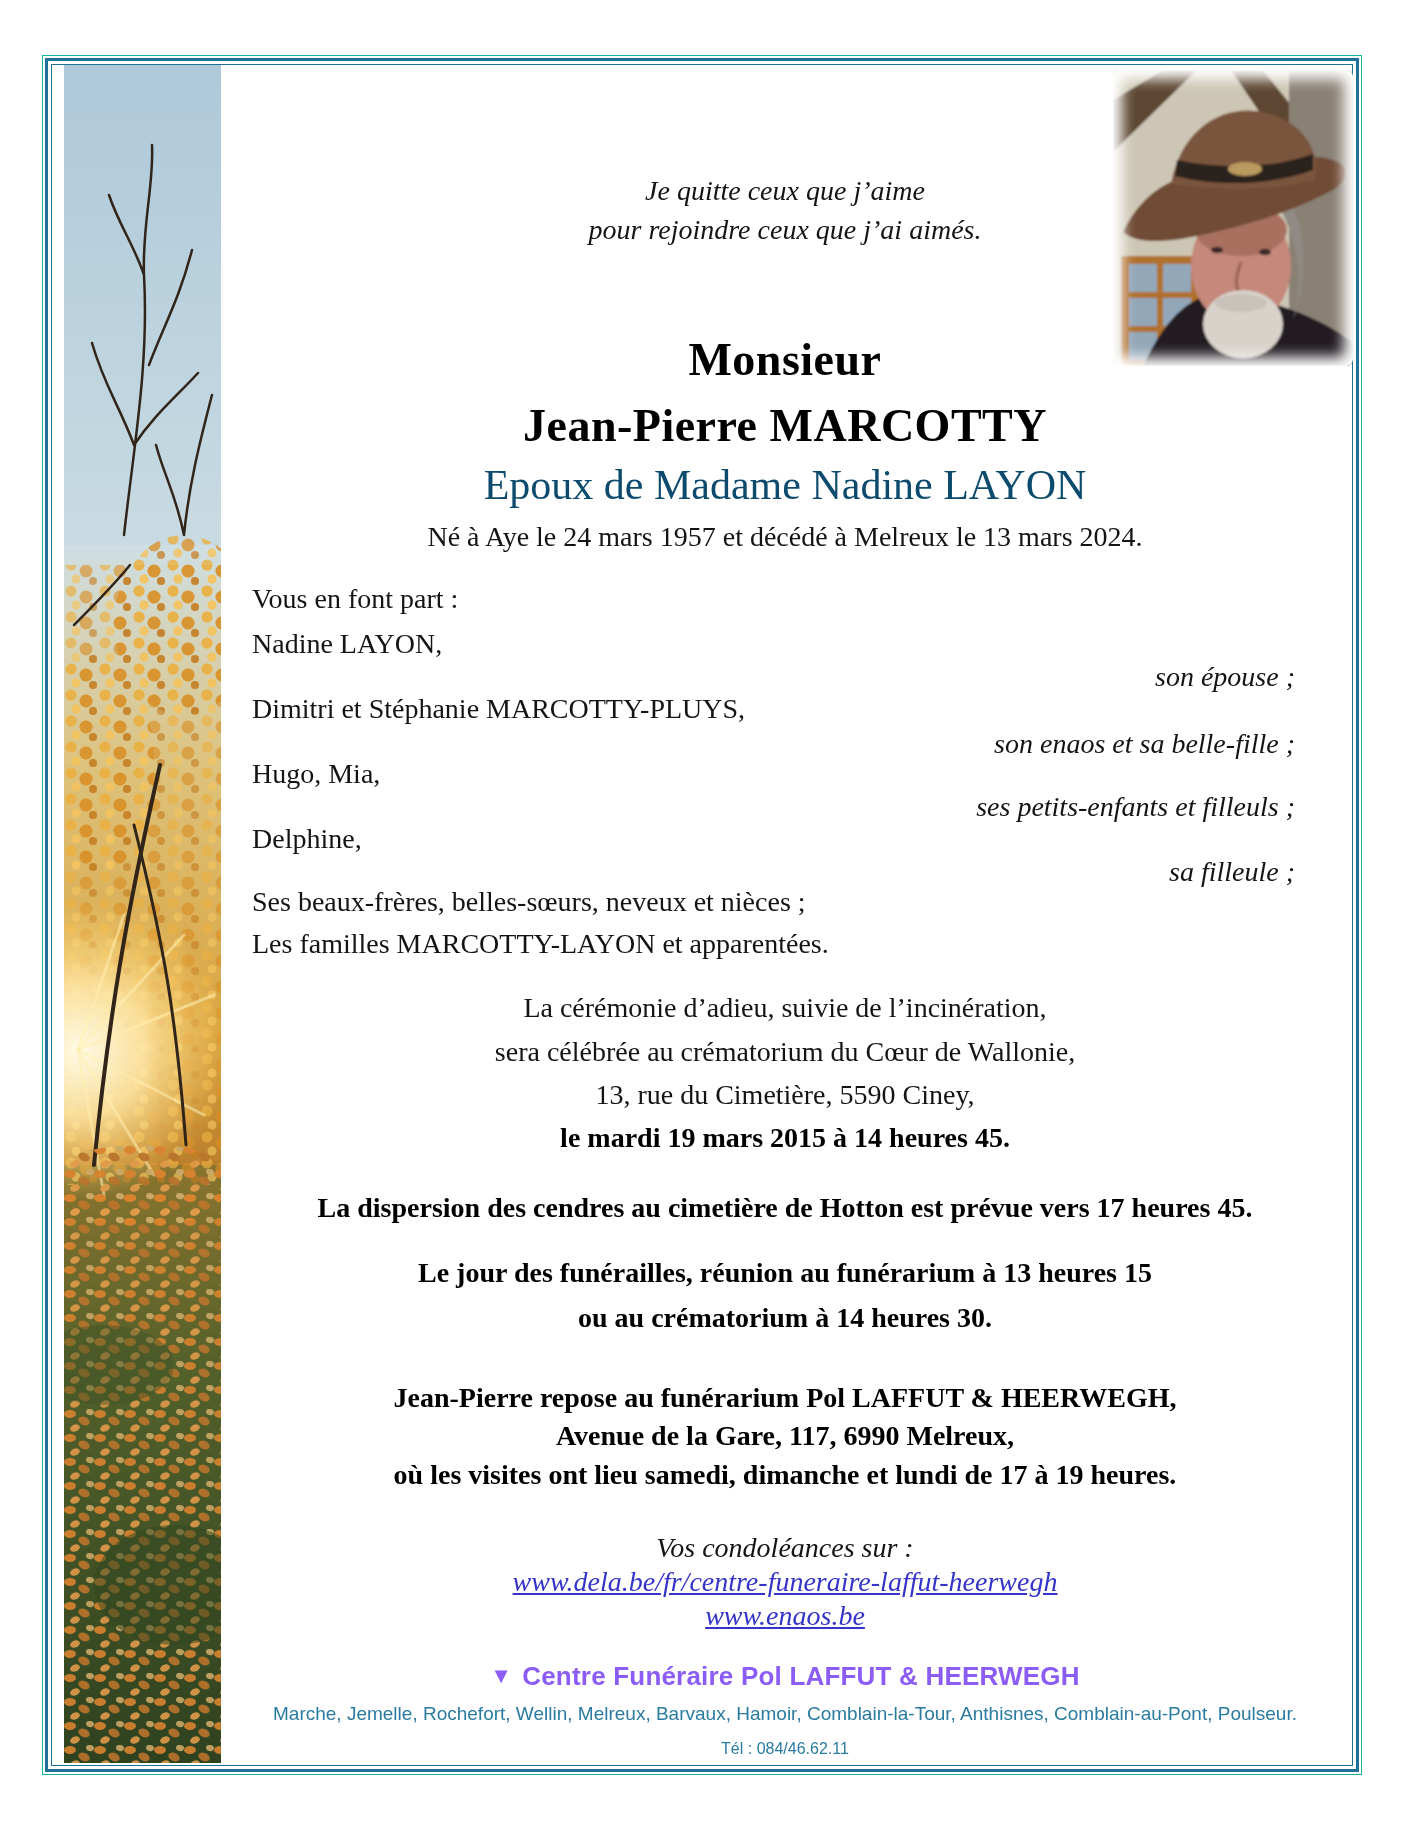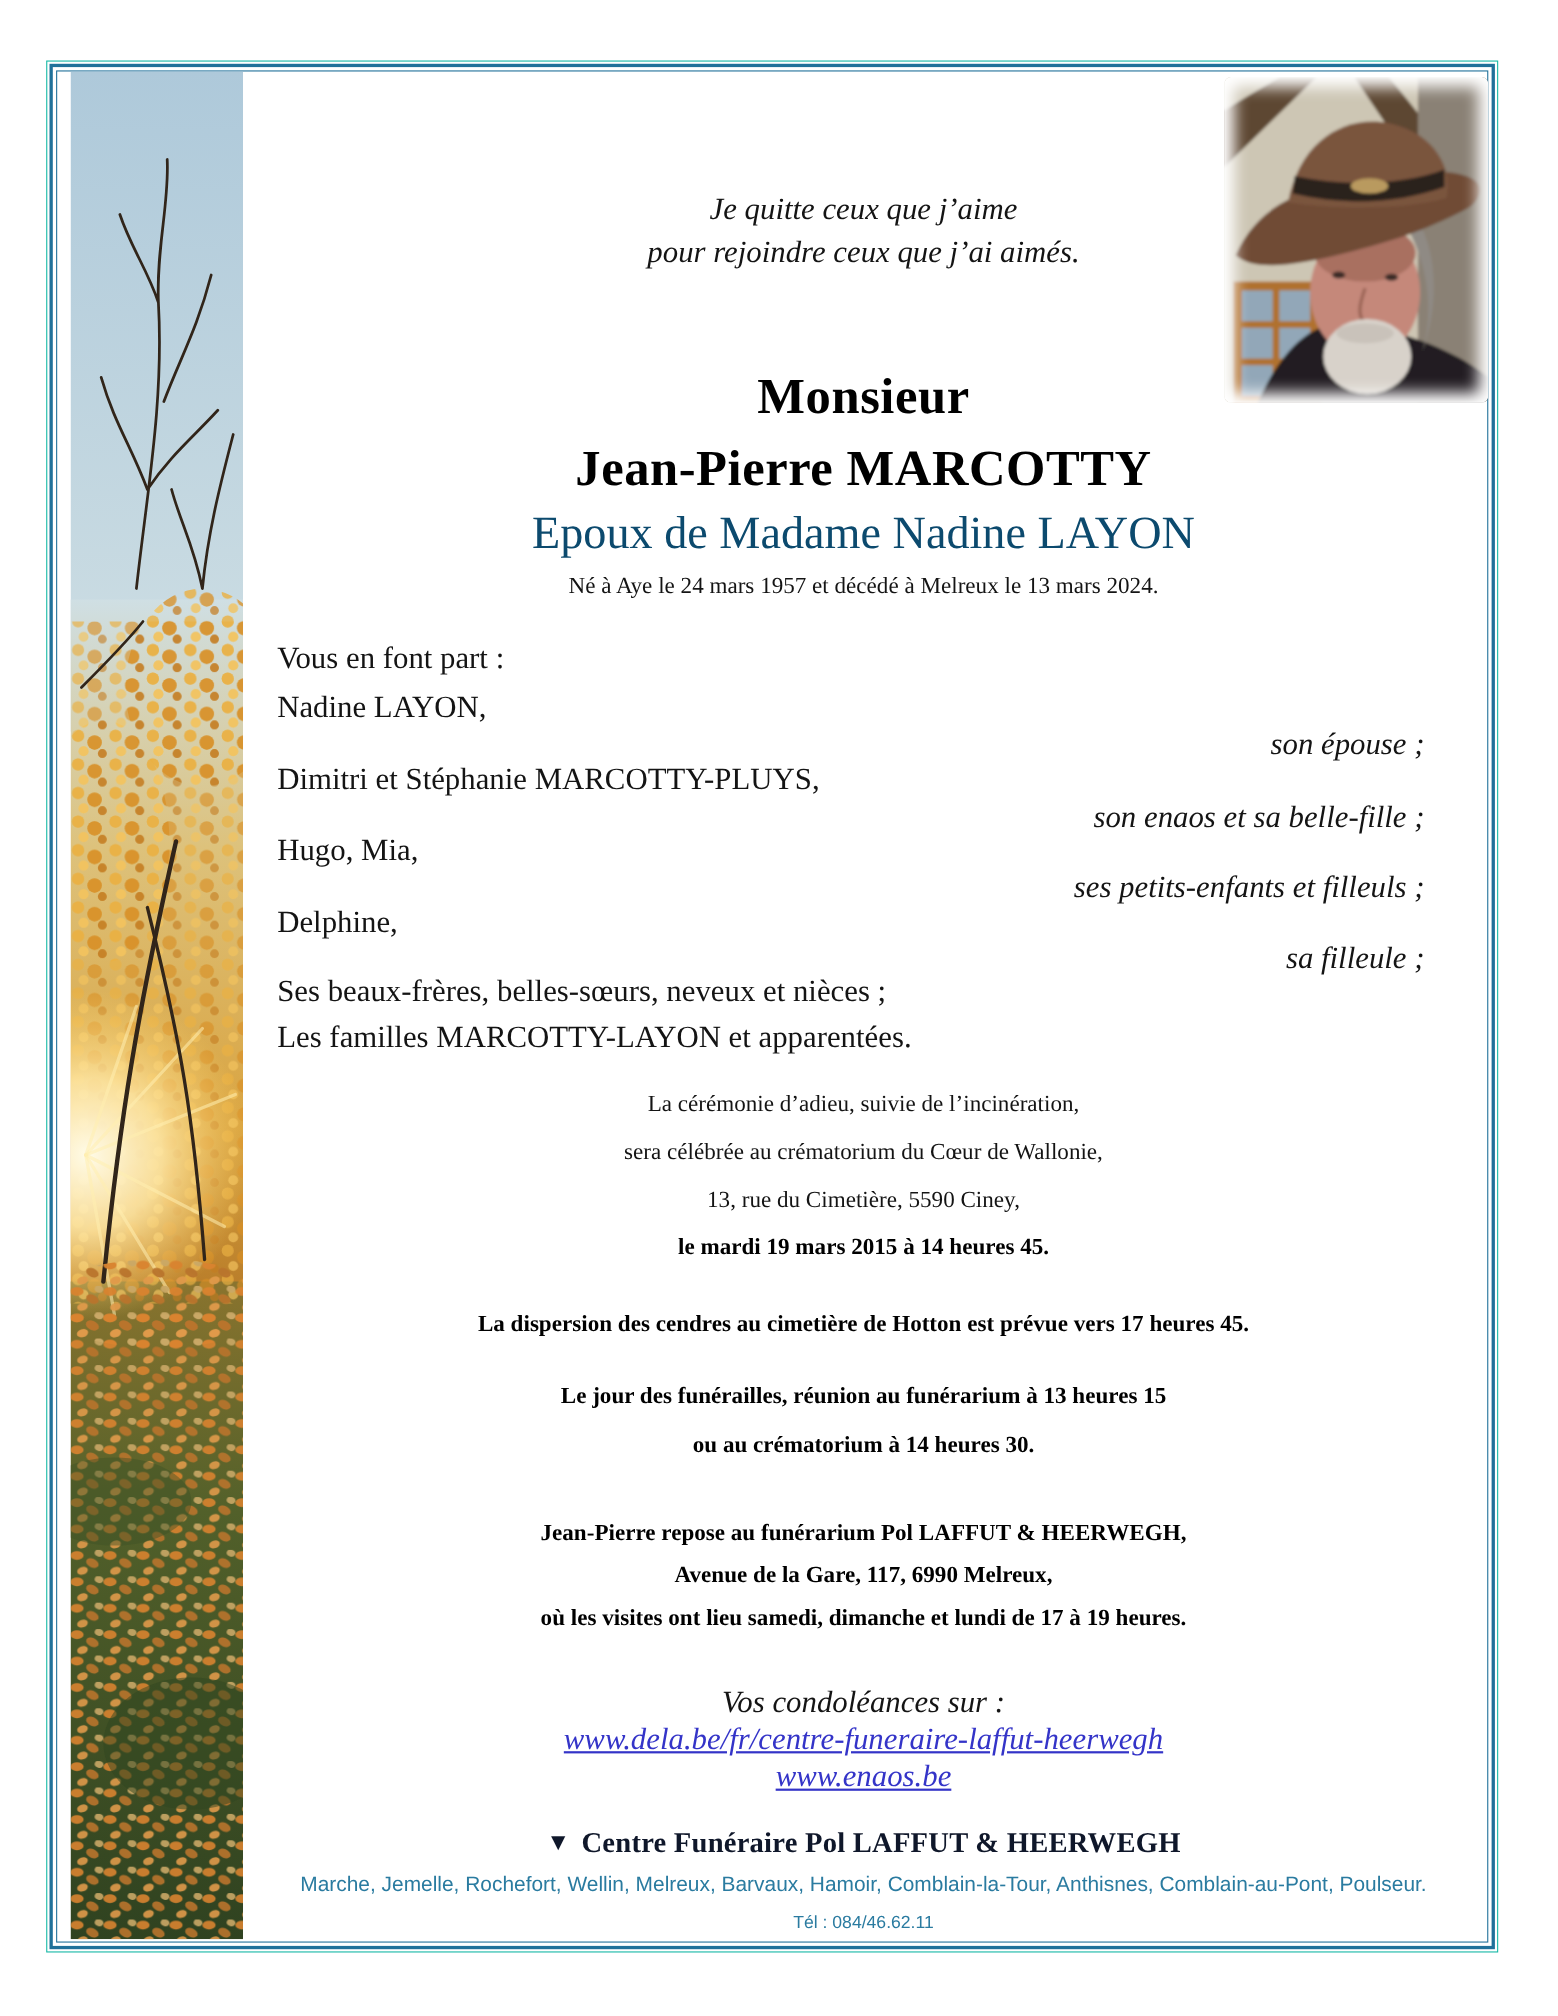--- a/index.html
+++ b/index.html
@@ -36,32 +36,32 @@
     box-shadow:inset 0 0 14px 9px #ffffff;
   }
   
   .content{
     position:absolute;left:170px;top:0;width:1126px;height:100%;
   }
   .abs{position:absolute;left:0;right:0;margin:0;text-align:center;line-height:1.18;}
   .epigraph{font-style:italic;font-size:28px;line-height:39px;}
   .salutation,.deceased-name{font-size:46px;font-weight:bold;letter-spacing:.5px;color:#000;}
   .spouse-line{font-size:42px;color:#0c4a6e;}
-  .body-text{font-size:21px;}
+  .body-text{font-size:28px;}
   .bold{font-weight:bold;color:#000;}
   .fam-left{position:absolute;left:30px;margin:0;font-size:28px;text-align:left;line-height:1.15;}
   .fam-right{position:absolute;right:53px;margin:0;font-size:28px;font-style:italic;text-align:right;line-height:1.15;}
   .cond-label{font-style:italic;font-size:28px;}
   .weblink{
     font-style:italic;font-size:28px;color:#3434c8;
     text-decoration:underline;cursor:pointer;
   }
   .footer-company{
-    font-family:Liberation Serif, serif;font-size:26px;font-weight:bold;
-    color:#0f172a;letter-spacing:.2px;
+    font-family:Liberation Sans, sans-serif;font-size:26px;font-weight:bold;
+    color:#8b5cf6;letter-spacing:.2px;
   }
   .footer-company .tri{font-size:22px;position:relative;top:-2px;margin-right:10px;}
   .footer-locations{
     font-family:"Liberation Sans", sans-serif;font-size:19px;color:#2a7ba0;
   }
   .footer-phone{
     font-family:"Liberation Sans", sans-serif;font-size:16px;color:#2a7ba0;
   }
 </style>
 </head>

